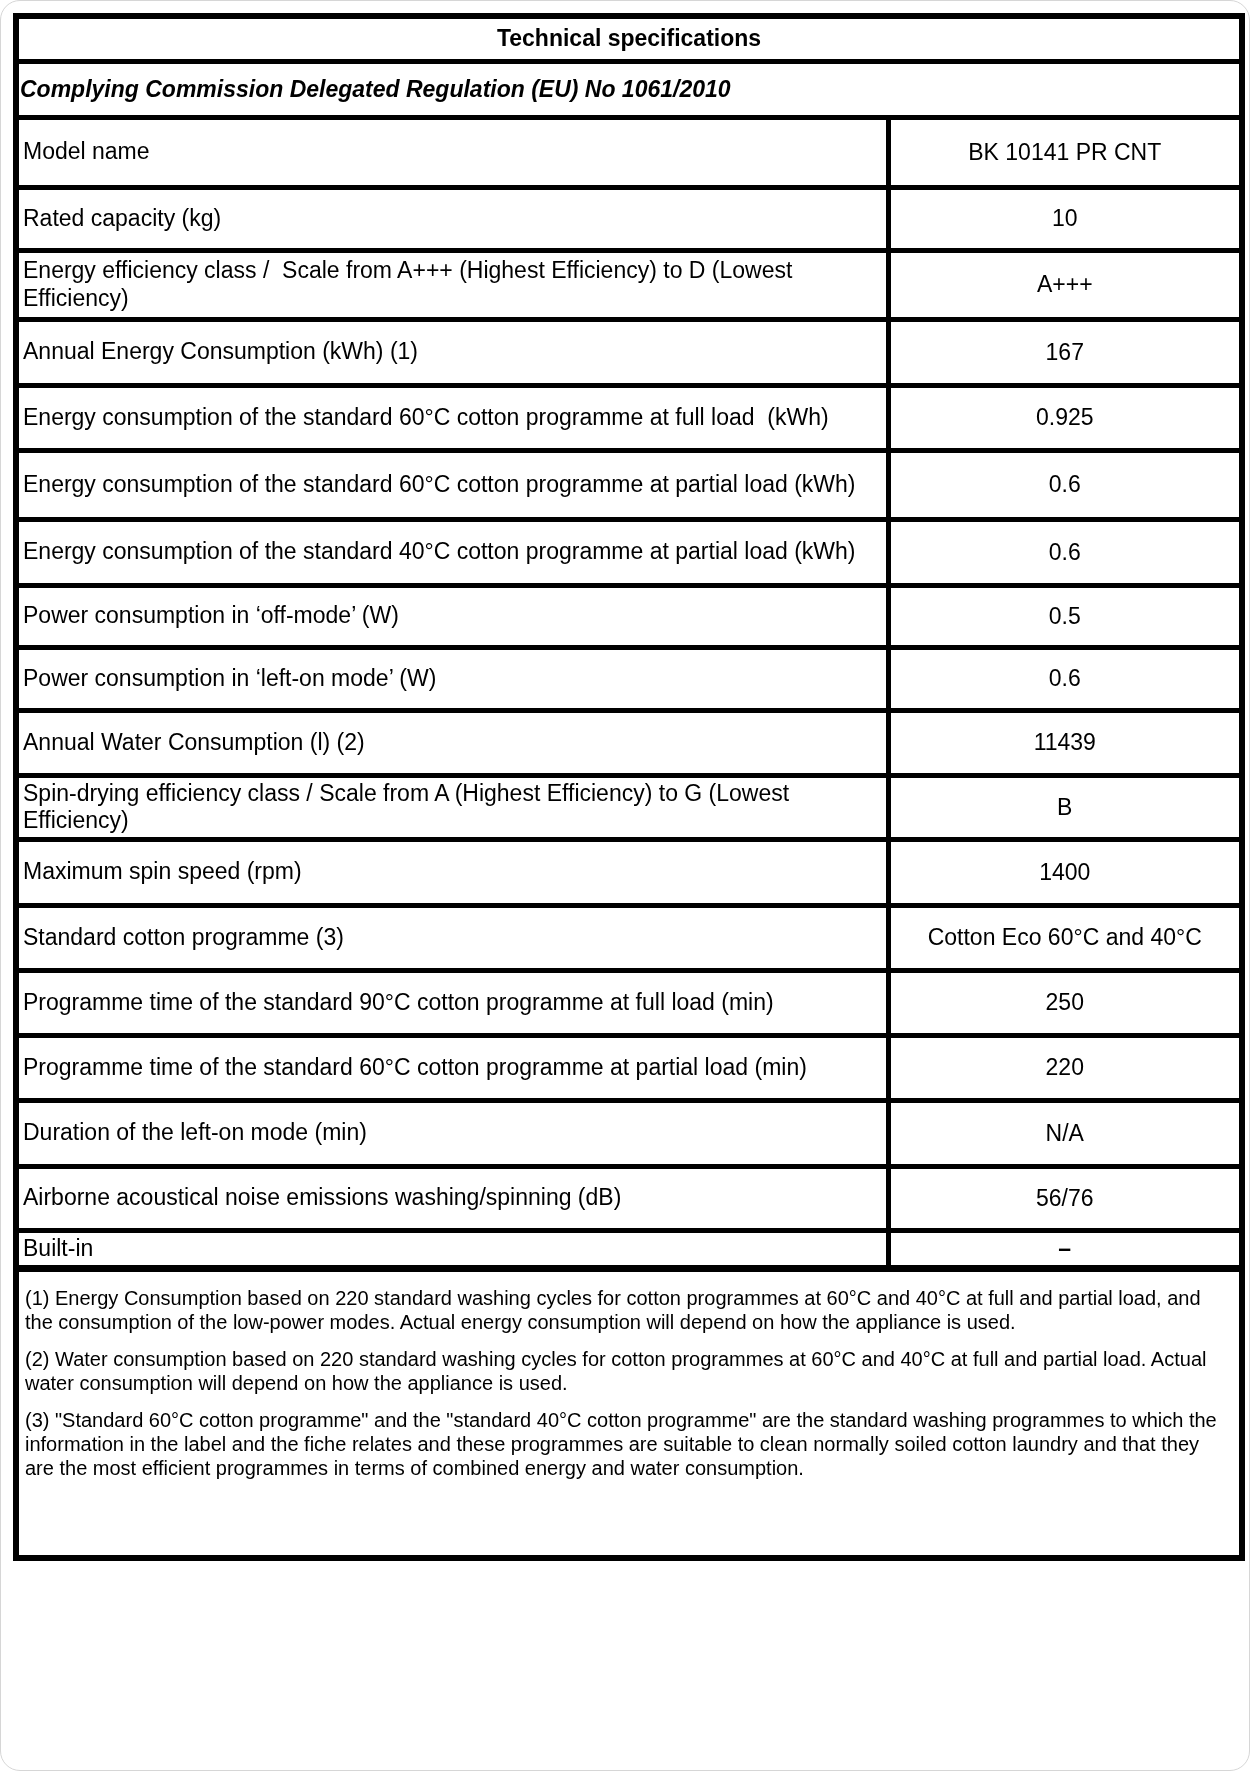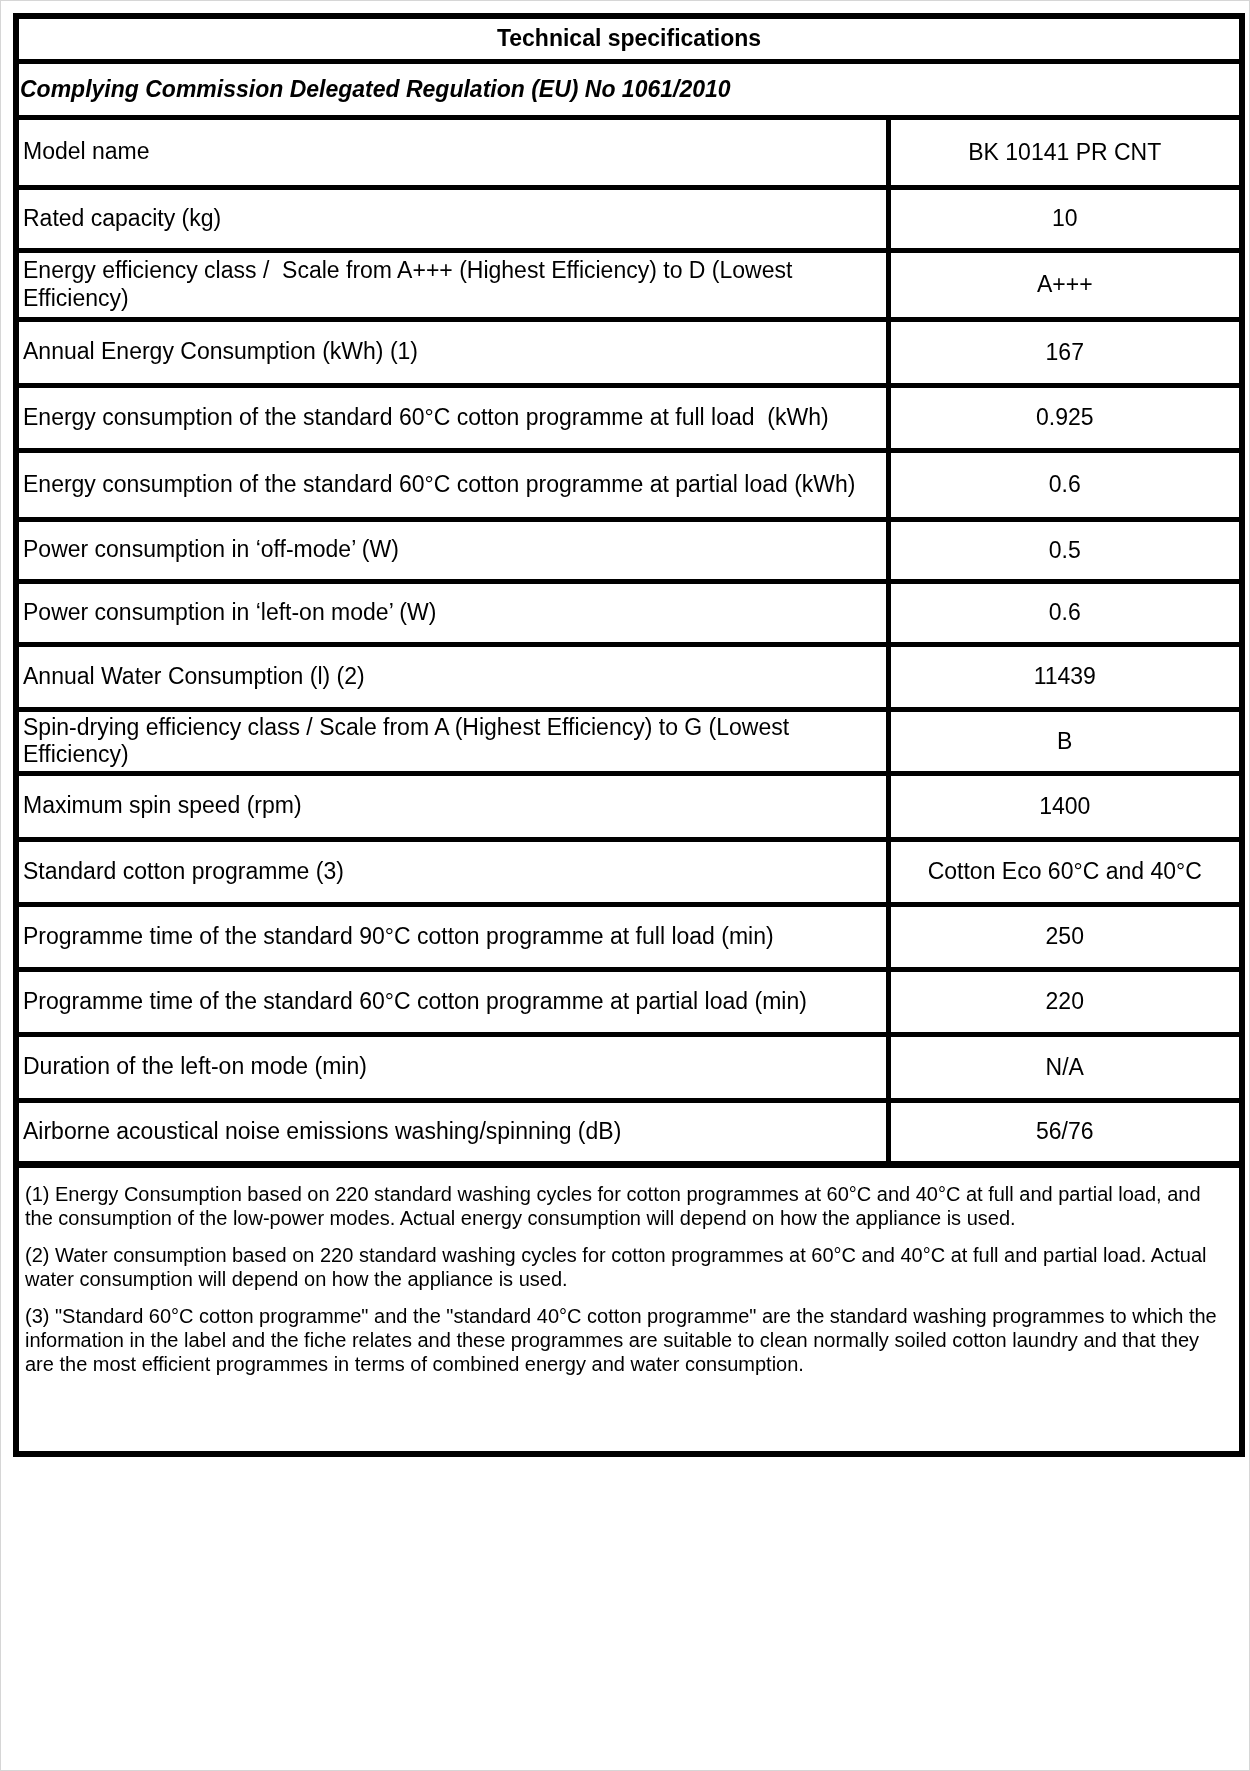--- a/index.html
+++ b/index.html
@@ -2,21 +2,21 @@
 <html><head>
 <meta charset="utf-8">
 <style>
   html,body { margin:0; padding:0; background:#ffffff; }
   .screen {
     position:relative;
     width:1250px; height:1771px;
     box-sizing:border-box;
     background:#ffffff;
     border:1px solid #d6d6d6;
-    border-radius:0;
+    border-radius:20px;
     padding:12px 12px 0 12px;
     overflow:hidden;
   }
   table.spec {
     border-collapse:collapse;
     table-layout:fixed;
     width:1226px;
     border:6px solid #000000;
     font-family:"Liberation Sans", sans-serif;
     font-size:23px;
@@ -93,20 +93,24 @@
       <td class="val">167</td>
     </tr>
     <tr style="height:65px">
       <td class="lbl">Energy consumption of the standard 60°C cotton programme at full load  (kWh)</td>
       <td class="val">0.925</td>
     </tr>
     <tr style="height:69px">
       <td class="lbl">Energy consumption of the standard 60°C cotton programme at partial load (kWh)</td>
       <td class="val">0.6</td>
     </tr>
+    <tr style="height:66px">
+      <td class="lbl">Energy consumption of the standard 40°C cotton programme at partial load (kWh)</td>
+      <td class="val">0.6</td>
+    </tr>
     <tr style="height:62px">
       <td class="lbl">Power consumption in ‘off-mode’ (W)</td>
       <td class="val">0.5</td>
     </tr>
     <tr style="height:63px">
       <td class="lbl">Power consumption in ‘left-on mode’ (W)</td>
       <td class="val">0.6</td>
     </tr>
     <tr style="height:65px">
       <td class="lbl">Annual Water Consumption (l) (2)</td>
@@ -133,20 +137,24 @@
       <td class="val">220</td>
     </tr>
     <tr style="height:66px">
       <td class="lbl">Duration of the left-on mode (min)</td>
       <td class="val">N/A</td>
     </tr>
     <tr style="height:64px">
       <td class="lbl">Airborne acoustical noise emissions washing/spinning (dB)</td>
       <td class="val">56/76</td>
     </tr>
+    <tr class="r-builtin" style="height:38px">
+      <td class="lbl">Built-in</td>
+      <td class="val">–</td>
+    </tr>
 
     <tr style="height:290px">
       <td colspan="2" class="fncell">
         <p>(1) Energy Consumption based on 220 standard washing cycles for cotton programmes at 60°C and 40°C at full and partial load, and the consumption of the low-power modes. Actual energy consumption will depend on how the appliance is used.</p>
         <p>(2) Water consumption based on 220 standard washing cycles for cotton programmes at 60°C and 40°C at full and partial load. Actual water consumption will depend on how the appliance is used.</p>
         <p>(3) "Standard 60°C cotton programme" and the "standard 40°C cotton programme" are the standard washing programmes to which the information in the label and the fiche relates and these programmes are suitable to clean normally soiled cotton laundry and that they are the most efficient programmes in terms of combined energy and water consumption.</p>
       </td>
     </tr>
   </tbody>
     </table>

